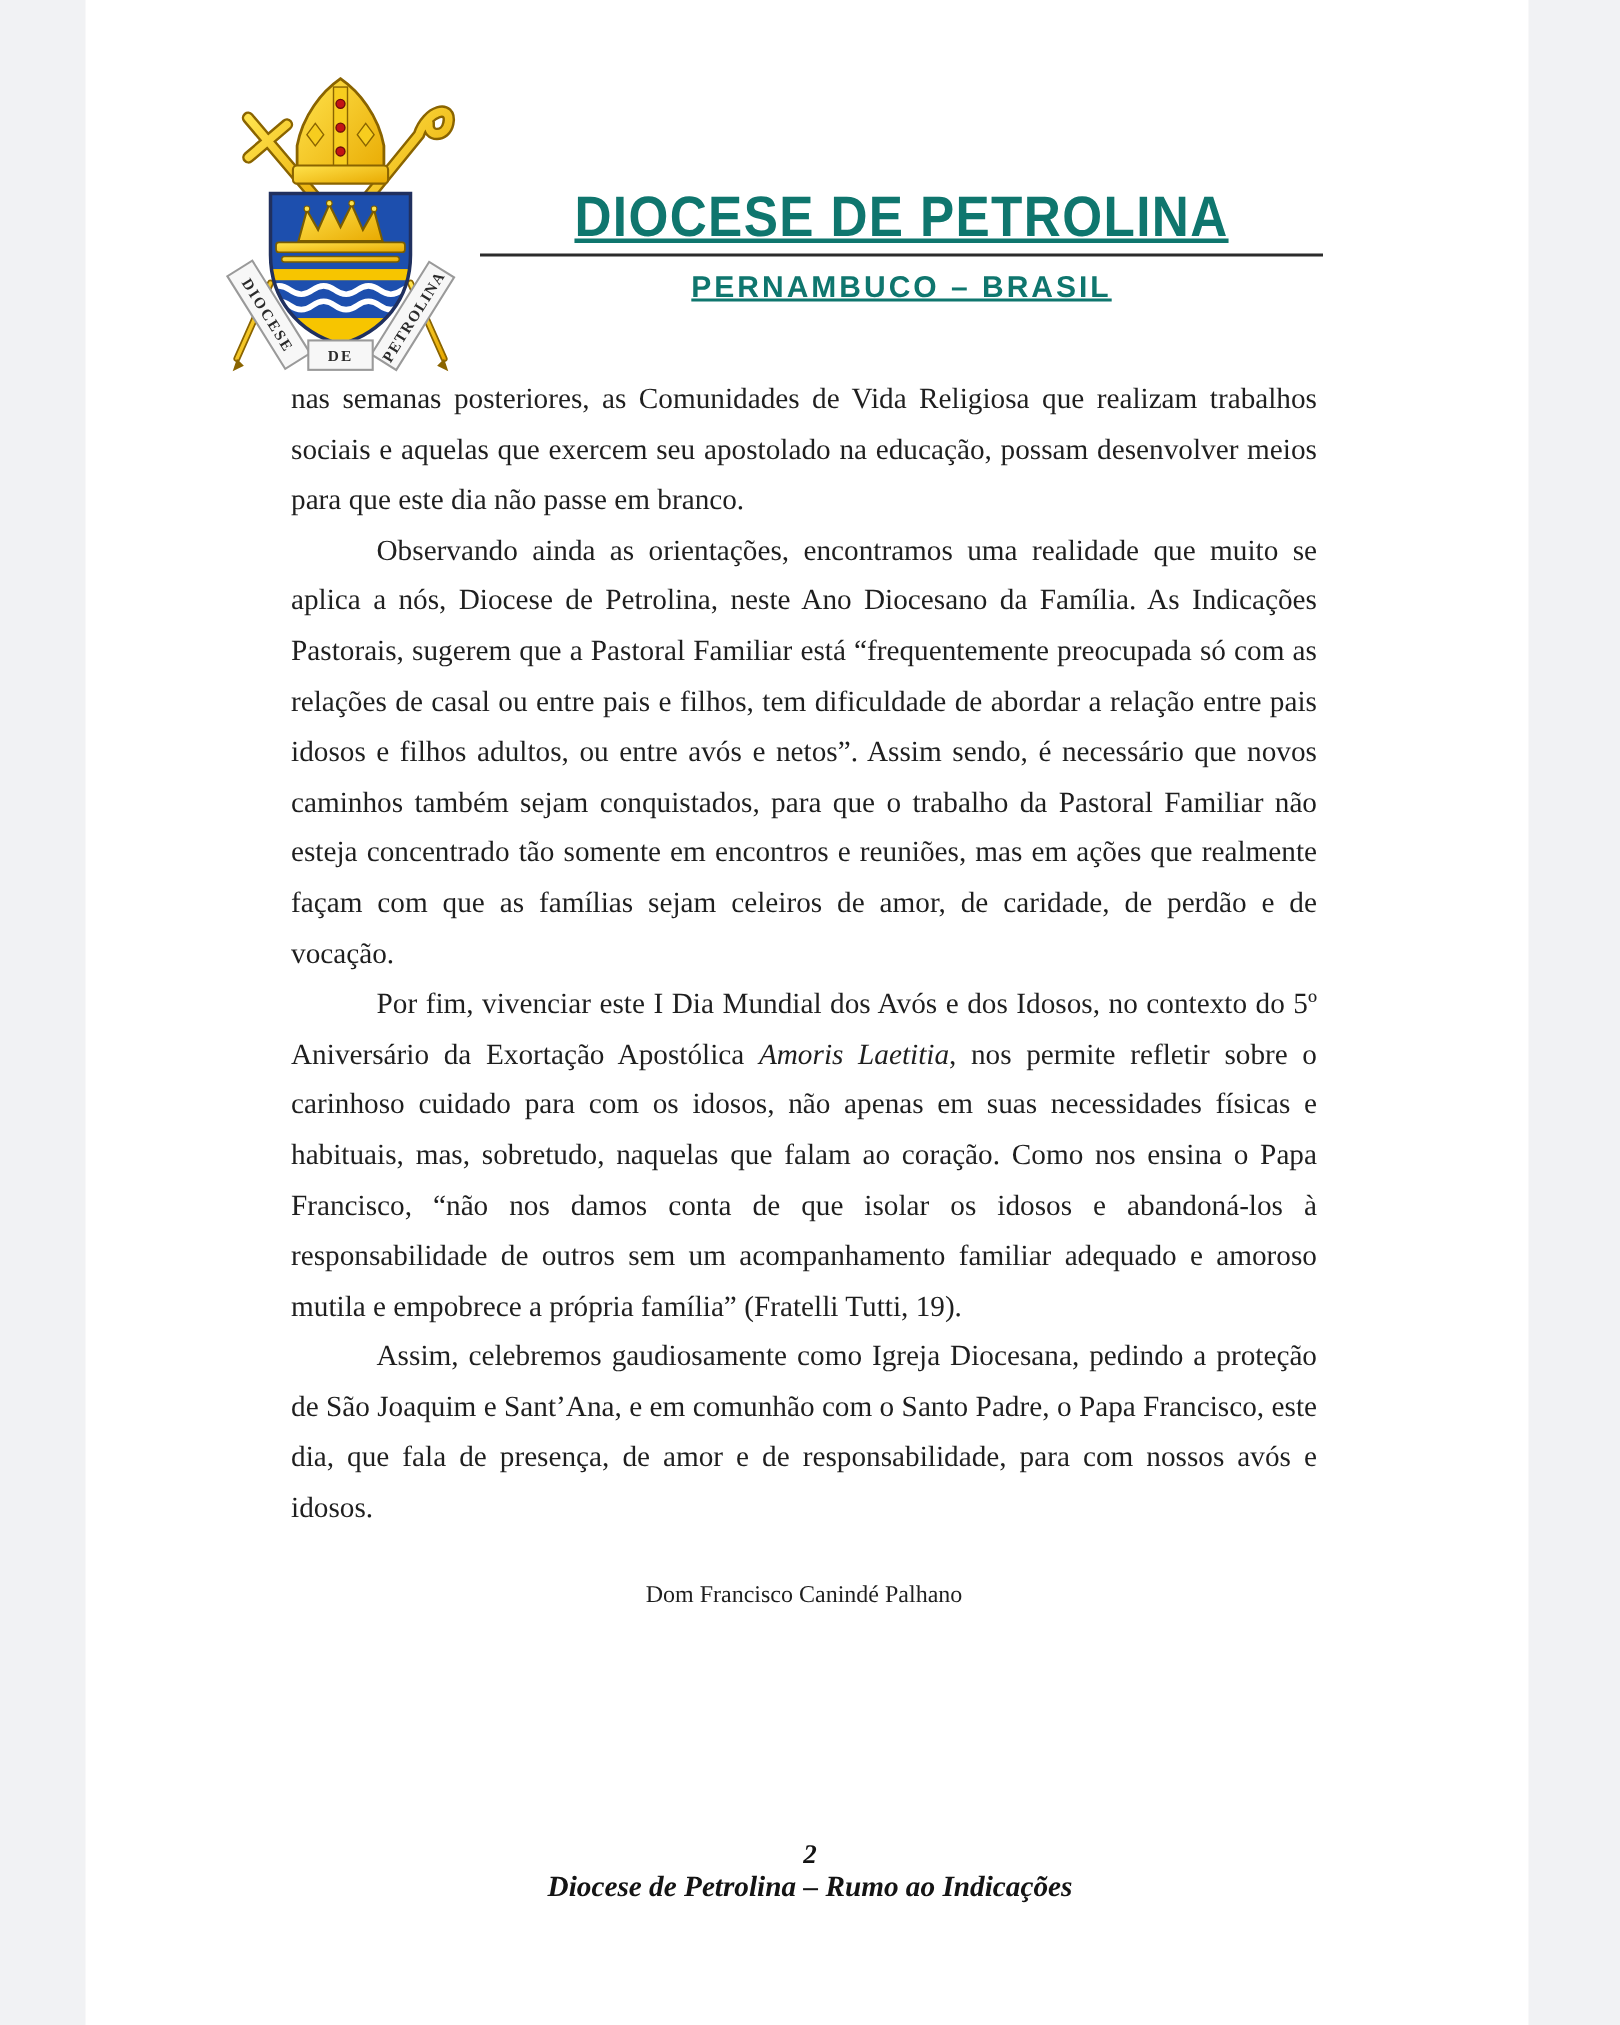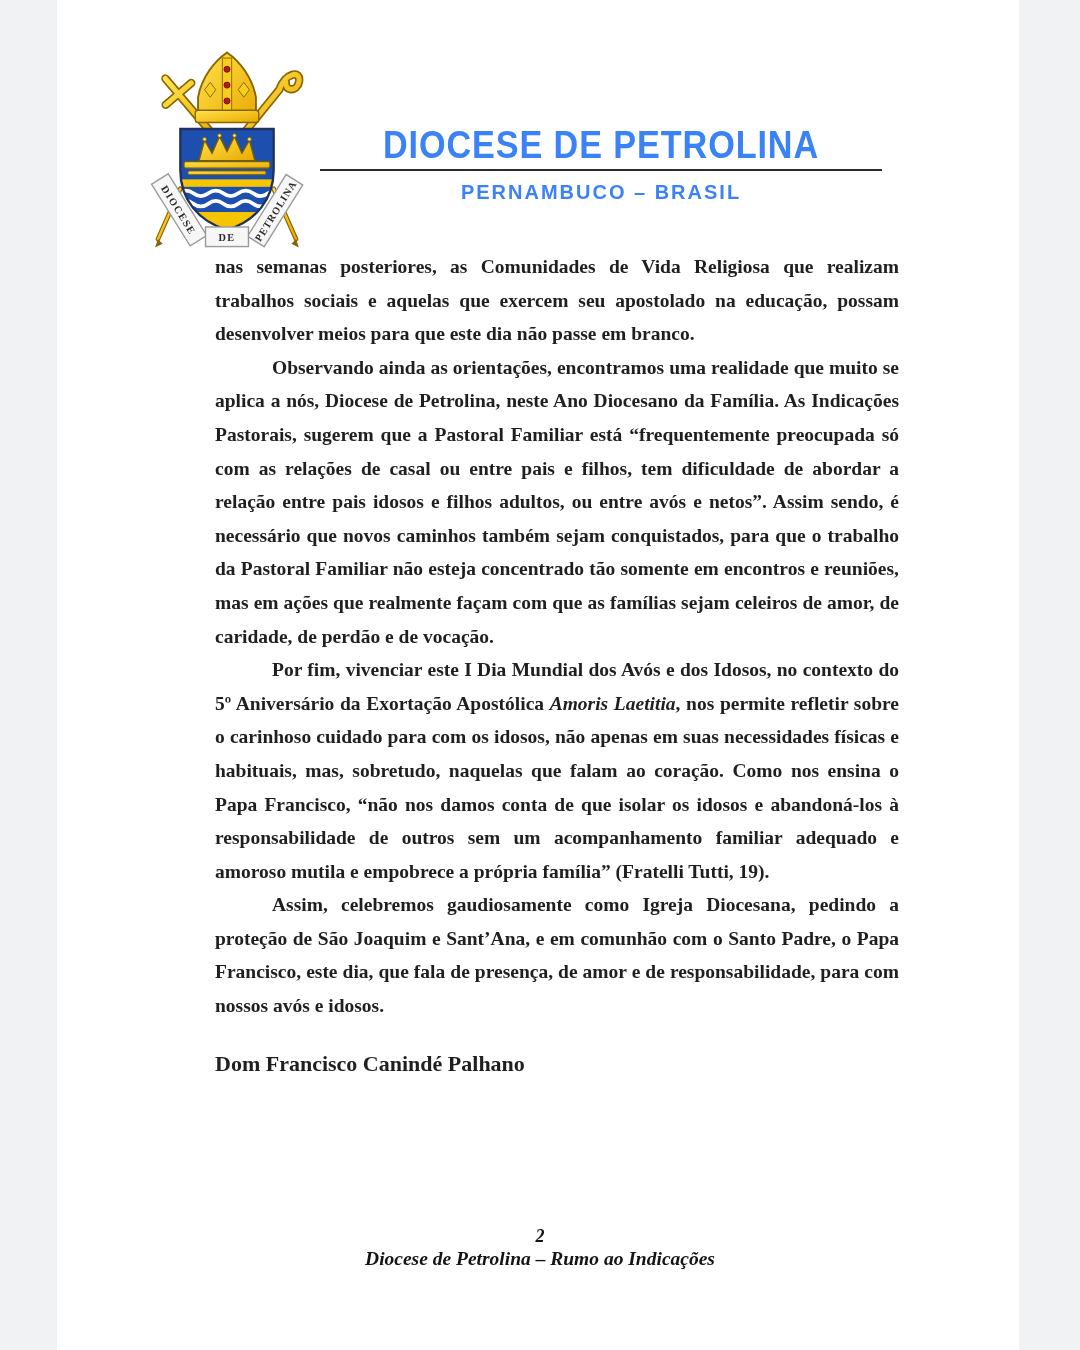--- a/index.html
+++ b/index.html
@@ -16,48 +16,48 @@
   .edge-strip{position:absolute;top:0;height:1350px;background:#f1f2f4;}
   .edge-strip.left{left:0;width:57px;}
   .edge-strip.right{right:0;width:61px;}
 
   
   .crest{position:absolute;left:143px;top:42px;width:168px;height:215px;}
   .header-text{
     position:absolute;left:320px;top:124px;width:562px;
     text-align:center;
     font-family:"Liberation Sans","DejaVu Sans",sans-serif;
-    color:#3b82f6;
+    color:#0f766e;
+    text-decoration:underline;
   }
   .doc-title{
     margin:0;font-size:38px;font-weight:600;line-height:42px;
     letter-spacing:1px;
     transform:scaleX(.9);transform-origin:center;
     white-space:nowrap;
   }
   .header-rule{height:0;border-top:2px solid #2b2b2b;margin-top:3px;}
   .doc-subtitle{
     margin:7px 0 0 0;font-size:20px;font-weight:600;line-height:28px;
     letter-spacing:2px;white-space:nowrap;
   }
 
   
   .content{
-    position:absolute;left:215px;top:250px;width:684px;
+    position:absolute;left:194px;top:250px;width:684px;
     font-size:19.5px;line-height:33.6px;
     text-align:justify;
-    font-weight:bold;
   }
   .content p{margin:0;}
   .content p.indent{text-indent:57px;}
   .content .italic{font-style:italic;}
 
   .signature{
-    margin-top:29px;text-indent:0;
-    font-size:22px;line-height:24.5px;
+    margin-top:29px;text-align:center;text-indent:0;
+    font-size:16px;line-height:24.5px;
   }
 
   
   .footer{
     position:absolute;left:0;top:1226px;width:1080px;
     text-align:center;font-weight:bold;font-style:italic;color:#141414;
   }
   .page-number{font-size:18px;line-height:21px;}
   .motto{font-size:19.5px;line-height:23px;}
 </style>

